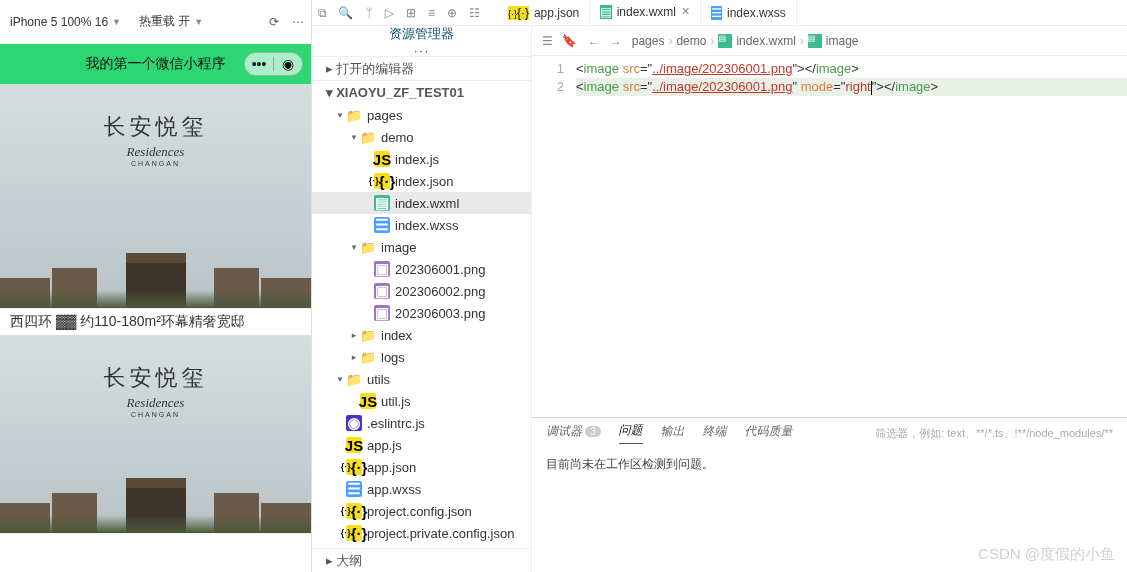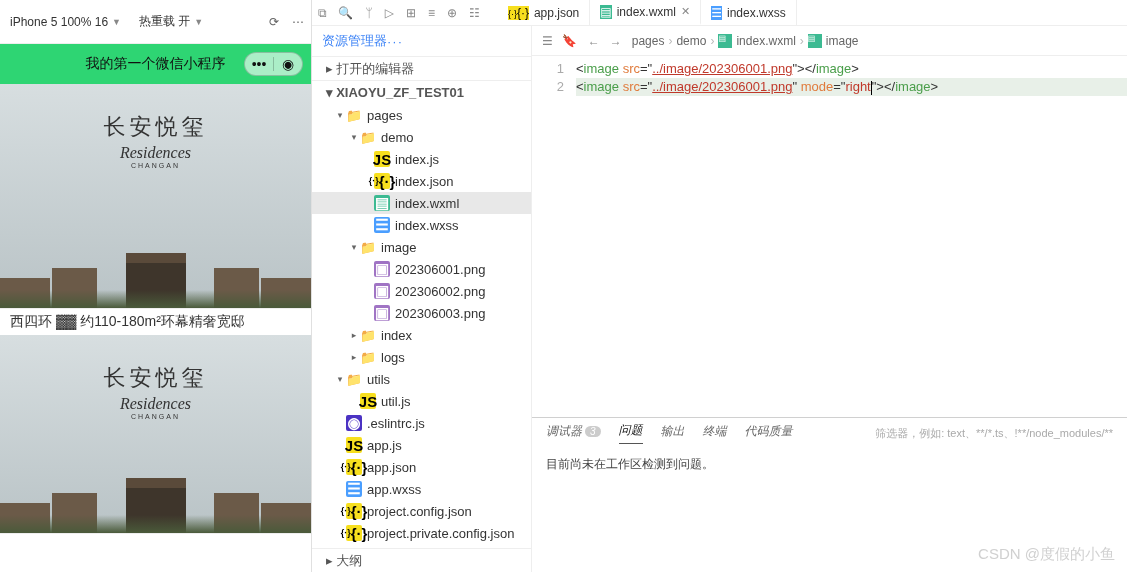--- a/index.html
+++ b/index.html
@@ -16,21 +16,21 @@
 .sim-header { background: #2ed573; height: 40px; display: flex; align-items: center; justify-content: center; position: relative; color: #111; font-size: 14px; }
 .capsule { position: absolute; right: 8px; display: flex; align-items: center; border: 1px solid rgba(0,0,0,0.2); border-radius: 14px; height: 24px; background: rgba(255,255,255,0.6); }
 .capsule span { width: 28px; text-align: center; }
 .capsule .divv { width:1px; height:14px; background:rgba(0,0,0,0.2); }
 
 .sim-body { flex: 1; background: #fff; overflow: hidden; }
 .card { height: 225px; border-bottom: 1px solid #eee; display:flex; flex-direction:column; }
 .card-img { flex:1; background: linear-gradient(#d7dee0, #b9c3c6); position:relative; display:flex; align-items:flex-start; justify-content:center; }
 .resort-title { margin-top:28px; text-align:center; }
 .resort-title .cn { font-size:22px; letter-spacing:4px; font-family: "SimSun", serif; }
-.resort-title .en { font-size:16px; font-style:italic; margin-top:2px; font-family: "Times New Roman", serif; }
+.resort-title .en { font-size:13px; font-style:italic; margin-top:2px; font-family: "Times New Roman", serif; }
 .resort-title .sub { font-size:7px; letter-spacing:2px; }
 .buildings { position:absolute; bottom:0; left:0; right:0; height:80px; }
 .bld { position:absolute; bottom:0; background:#6b5a48; }
 .bld.gate { left:50%; transform:translateX(-50%); width:60px; height:55px; background:#3e352b; border-top:10px solid #5a4a3a; }
 .bld.l1 { left:0; width:50px; height:30px; }
 .bld.l2 { left:52px; width:45px; height:40px; }
 .bld.r1 { right:0; width:50px; height:30px; }
 .bld.r2 { right:52px; width:45px; height:40px; }
 .trees { position:absolute; bottom:0; width:100%; height:18px; background:linear-gradient(transparent,#4a5a3a); }
 .card-caption { padding:4px 10px; font-size:14px; }
@@ -45,21 +45,21 @@
 .ide-top .icon { color: #888; cursor: pointer; }
 .ide-top .tabs { display: flex; margin-left: 6px; height:100%; }
 .ide-tab { display: flex; align-items: center; gap: 5px; padding: 0 10px; border-right: 1px solid #eee; cursor: pointer; height:100%; }
 .ide-tab.active { background: #fff; border-bottom: 2px solid #fff; position:relative; }
 .ide-tab .close { color:#888; font-size:11px; }
 
 .ide-main { flex: 1; display: flex; }
 
 
 .explorer { width: 220px; border-right: 1px solid #eee; display: flex; flex-direction: column; font-size: 13px; }
-.exp-head { height: 30px; display: flex; align-items: center; justify-content: flex-start; padding: 0 10px; color: #3b82f6; }
+.exp-head { height: 30px; display: flex; align-items: center; justify-content: center; padding: 0 10px; color: #0c4a6e; flex-direction: column; }
 .exp-tree { flex: 1; overflow-y: auto; padding-bottom: 4px; }
 .tree-row { display: flex; align-items: center; height: 22px; padding-right: 6px; cursor: pointer; }
 .tree-row.selected { background: #e8e8e8; }
 .tree-row .arrow { width: 12px; text-align: center; font-size: 9px; color: #666; }
 .tree-row .ficon { width: 16px; height:16px; display:flex; align-items:center; justify-content:center; margin-right: 5px; border-radius:2px; font-size:15px; font-weight:bold; }
 .ic-folder-blue { color:#4a9eff; }
 .ic-folder-brown { color:#b58863; }
 .ic-folder-teal { color:#4db8a8; }
 .ic-folder-gray { color:#999; }
 .ic-js { background:#f7df1e; color:#000; }

